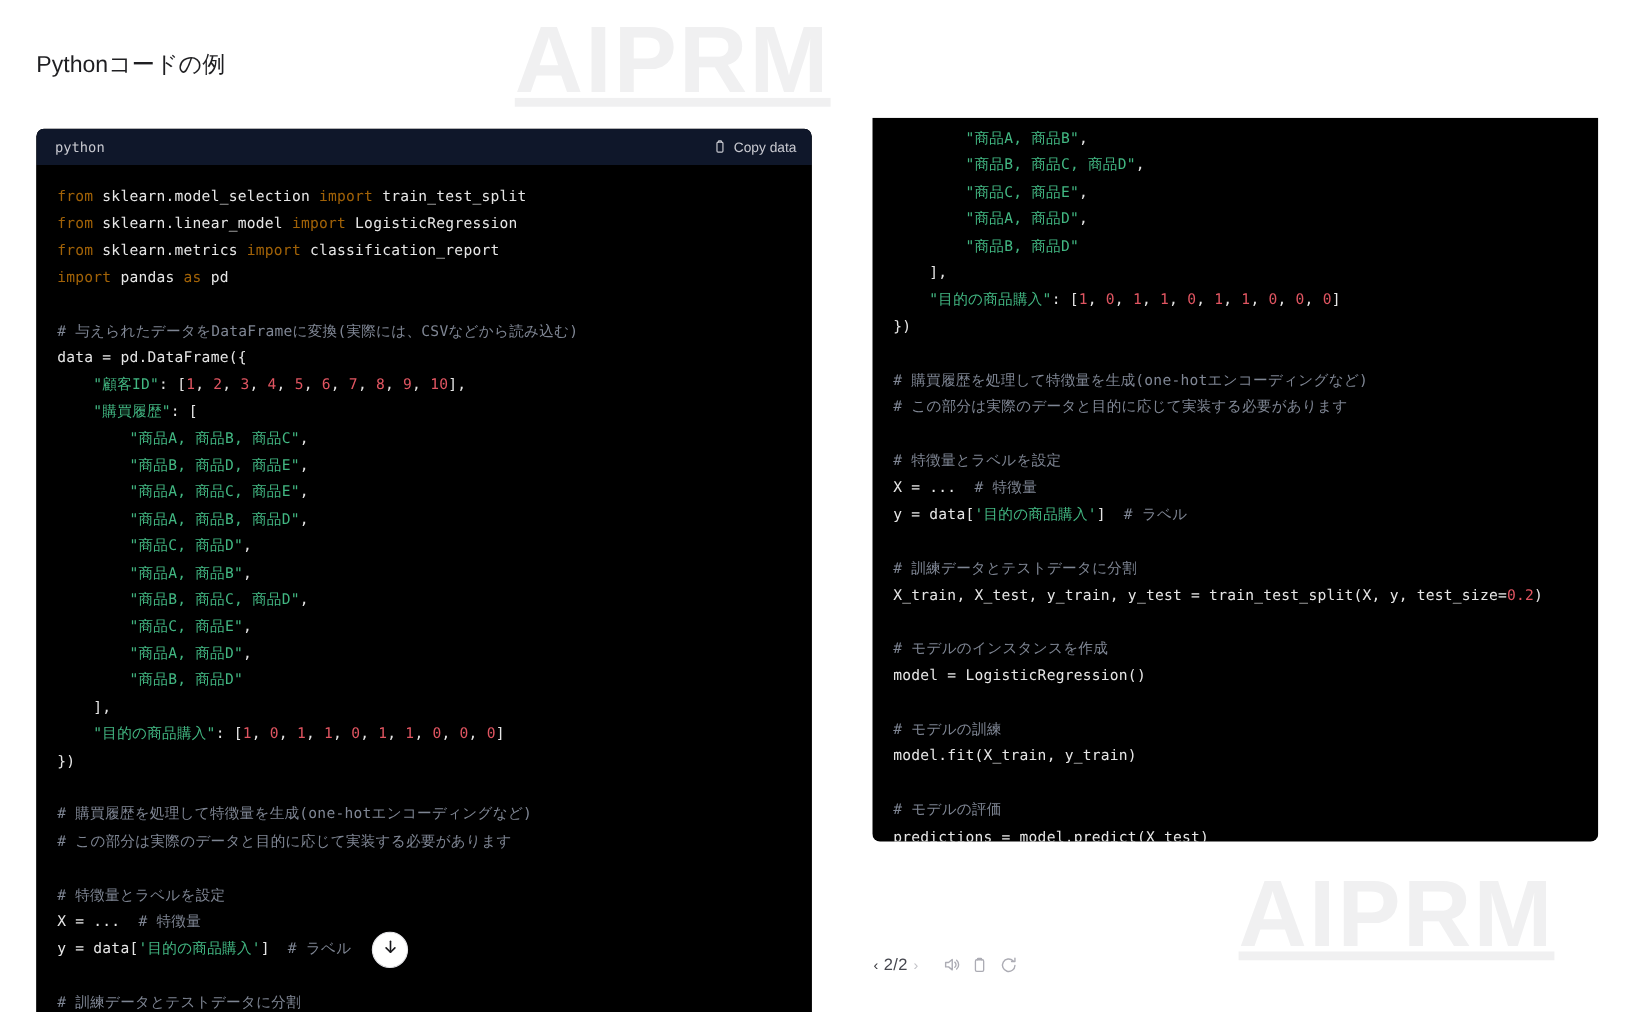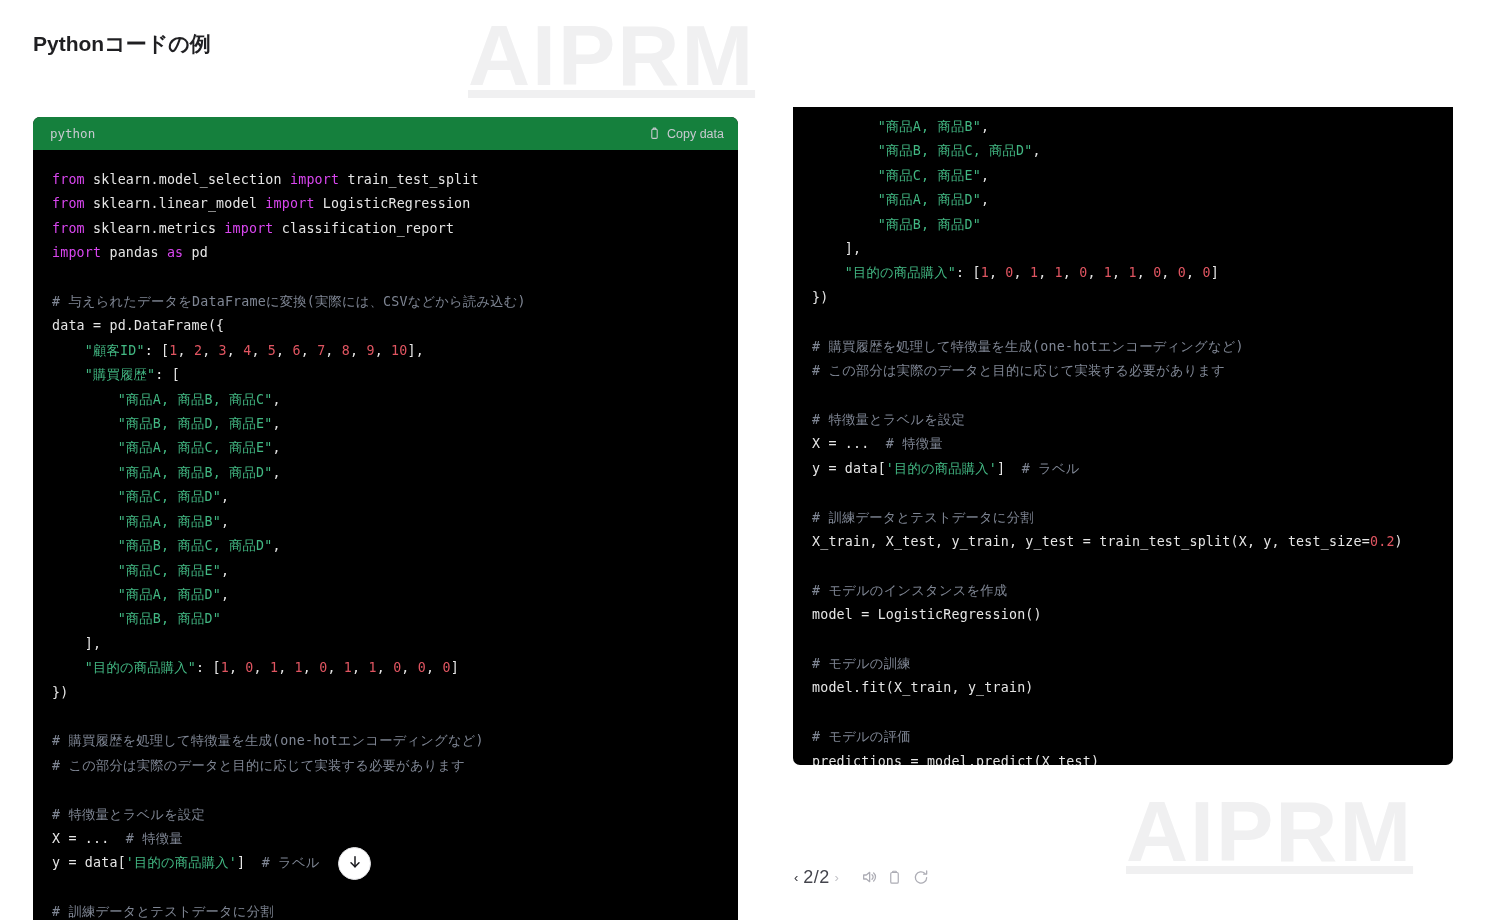--- a/index.html
+++ b/index.html
@@ -39,23 +39,23 @@
   
   #left-col {
     position: absolute;
     left: 0; top: 0;
     width: 760px; height: 920px;
     z-index: 2;
   }
 
   #page-title {
     position: absolute;
-    left: 33px; top: 30px;
+    left: 33px; top: 44px;
     font-size: 21px;
-    font-weight: 700;
+    font-weight: 400;
     color: #1f1f22;
     letter-spacing: 0px;
   }
 
   #intro-paragraph {
     position: absolute;
     left: 33px; top: 72px;
     font-size: 15.5px;
     color: #25262b;
     line-height: 1.6;
@@ -67,21 +67,21 @@
     position: absolute;
     left: 33px; top: 117px;
     width: 705px;
     height: 803px;
     border-radius: 7px 7px 0 0;
     overflow: hidden;
     background: #000000;
   }
   .code-header {
     height: 33px;
-    background: #15803d;
+    background: #0f172a;
     display: flex;
     align-items: center;
     justify-content: space-between;
     padding: 0 14px 0 17px;
   }
   .code-lang {
     font-family: "DejaVu Sans Mono", "Liberation Mono", monospace;
     font-size: 12.5px;
     color: #c8c9d0;
   }
@@ -146,21 +146,21 @@
     position: absolute;
     left: 1px; top: 866px;
     display: flex;
     align-items: center;
     gap: 0px;
   }
   .pager { display: flex; align-items: center; gap: 5px; margin-right: 17px; }
   .pager .chev { color: #3a3a40; font-size: 13px; line-height: 1; cursor: pointer; }
   .pager .chev.dim { color: #c3c3c8; }
   .pager .count {
-    font-size: 18px;
+    font-size: 15px;
     color: #44454d;
     font-family: "Liberation Sans", sans-serif;
     letter-spacing: 0.4px;
   }
   .act-icon {
     width: 26px; height: 22px;
     display: flex; align-items: center; justify-content: center;
     cursor: pointer;
     color: #acacb4;
   }
@@ -174,21 +174,21 @@
     border-radius: 50%;
     background: #ffffff;
     border: 1px solid #e4e4e7;
     display: flex; align-items: center; justify-content: center;
     cursor: pointer;
     z-index: 5;
     box-shadow: 0 1px 3px rgba(0,0,0,0.18);
   }
 
   
-  .kw  { color: #d946ef; }   
+  .kw  { color: #a16207; }   
   .str { color: #42b883; }   
   .num { color: #e05561; }   
   .com { color: #7f8694; }   
   .pl  { color: #e6e6e6; }   
 </style>
 </head>
 <body>
 
 <div id="page">
 

